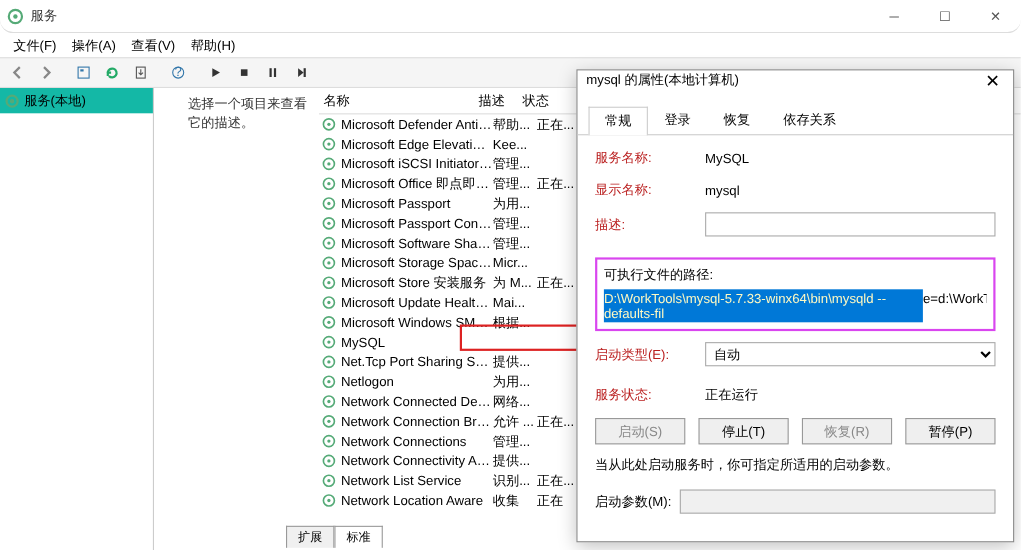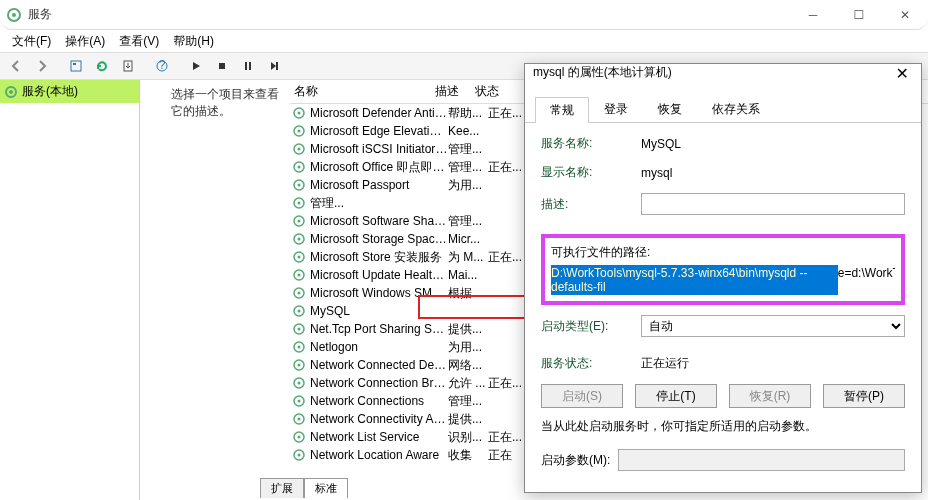--- a/index.html
+++ b/index.html
@@ -15,21 +15,21 @@
 .menubar { height: 22px; display: flex; align-items: center; padding-left: 6px; gap: 2px; }
 .menubar span { padding: 2px 6px; }
 
 .toolbar { height: 28px; display: flex; align-items: center; padding-left: 4px; gap: 2px; border-top: 1px solid #ddd; border-bottom: 1px solid #ddd; background: #f5f5f5; }
 .tb-btn { width: 24px; height: 22px; display: flex; align-items: center; justify-content: center; border: 1px solid transparent; }
 .tb-sep { width: 6px; }
 .tb-btn svg { width: 14px; height: 14px; }
 
 .content { display: flex; height: calc(500px - 30px - 22px - 28px); }
 .leftpanel { width: 140px; border-right: 1px solid #ccc; display: flex; flex-direction: column; }
-.tree-head { padding: 3px 4px; background: #bef264; display: flex; align-items: center; gap: 4px; }
+.tree-head { padding: 3px 4px; background: #14b8a6; display: flex; align-items: center; gap: 4px; }
 .tree-head .ico { width: 14px; height: 14px; }
 
 .mainpanel { flex: 1; display: flex; flex-direction: column; position: relative; }
 .descbar { padding: 6px 8px; color: #333; }
 .columns { display: flex; border-bottom: 1px solid #ddd; padding: 3px 0; }
 .col-name { width: 145px; padding-left: 4px; }
 .col-desc { width: 40px; }
 .col-stat { width: 40px; }
 
 .list { overflow: hidden; }
@@ -48,24 +48,24 @@
 
 .dlg { position: absolute; right: 6px; top: 63px; width: 398px; height: 430px; background: #fff; border: 1px solid #888; box-shadow: 0 4px 16px rgba(0,0,0,0.25); display: flex; flex-direction: column; }
 .dlg-title { height: 28px; display: flex; align-items: flex-start; padding: 0 8px; }
 .dlg-title .t { flex: 1; }
 .dlg-title .x { font-size: 16px; padding: 0 4px; cursor: default; }
 .dlg-tabs { display: flex; border-bottom: 1px solid #ccc; padding: 0 10px; margin-top: 4px; }
 .dlg-tabs span { padding: 4px 14px; border: 1px solid transparent; border-bottom: none; }
 .dlg-tabs span.active { border-color: #ccc; background: #fff; position: relative; top: 1px; }
 .dlg-body { padding: 12px 16px; flex: 1; }
 .fld { display: flex; align-items: center; margin-bottom: 12px; }
-.fld .lbl { width: 100px; color: #14532d; }
+.fld .lbl { width: 100px; color: #b91c1c; }
 .fld .val { flex: 1; }
 .fld textarea.val { border: 1px solid #aaa; height: 22px; resize: none; padding: 1px 3px; font-family: inherit; }
-.exec-path-box { border: 4px solid #d946ef; padding: 6px; margin: 19px 0 10px 0; }
+.exec-path-box { border: 2px solid #d946ef; padding: 6px; margin: 19px 0 10px 0; }
 .exec-path-box .lbl2 { margin-bottom: 4px; }
 .exec-path-box .path { display:flex; }
 .exec-path-box .sel { background: #0078d7; color: #fef9c3; padding: 1px 0; }
 .exec-path-box .rest { padding: 1px 0; white-space: nowrap; overflow: hidden; }
 select.startup { flex:1; border: 1px solid #aaa; height: 22px; padding: 0 3px; background:#fff; }
 .svc-state { margin-top: 18px; }
 .btn-row { display: flex; gap: 12px; margin: 10px 0; }
 .btn-row button { flex: 1; height: 24px; border: 1px solid #999; background: #efefef; }
 .btn-row button[disabled] { color: #888; }
 .note { margin: 8px 0 14px 0; }
@@ -227,20 +227,21 @@
                 </svg></span>
               <span class="nm">Microsoft Passport</span>
               <span class="ds">为用...</span>
               <span class="st"></span>
             </div>
             <div class="row">
               <span class="ico"><svg viewBox="0 0 14 14">
                   <circle cx="7" cy="7" r="5" fill="none" stroke="#5a7" stroke-width="1.5"></circle>
                   <circle cx="7" cy="7" r="1.5" fill="#5a7"></circle>
                 </svg></span>
+              <span class="nm">Microsoft Passport Cont...</span>
               <span class="ds">管理...</span>
               <span class="st"></span>
             </div>
             <div class="row">
               <span class="ico"><svg viewBox="0 0 14 14">
                   <circle cx="7" cy="7" r="5" fill="none" stroke="#5a7" stroke-width="1.5"></circle>
                   <circle cx="7" cy="7" r="1.5" fill="#5a7"></circle>
                 </svg></span>
               <span class="nm">Microsoft Software Shad...</span>
               <span class="ds">管理...</span>

